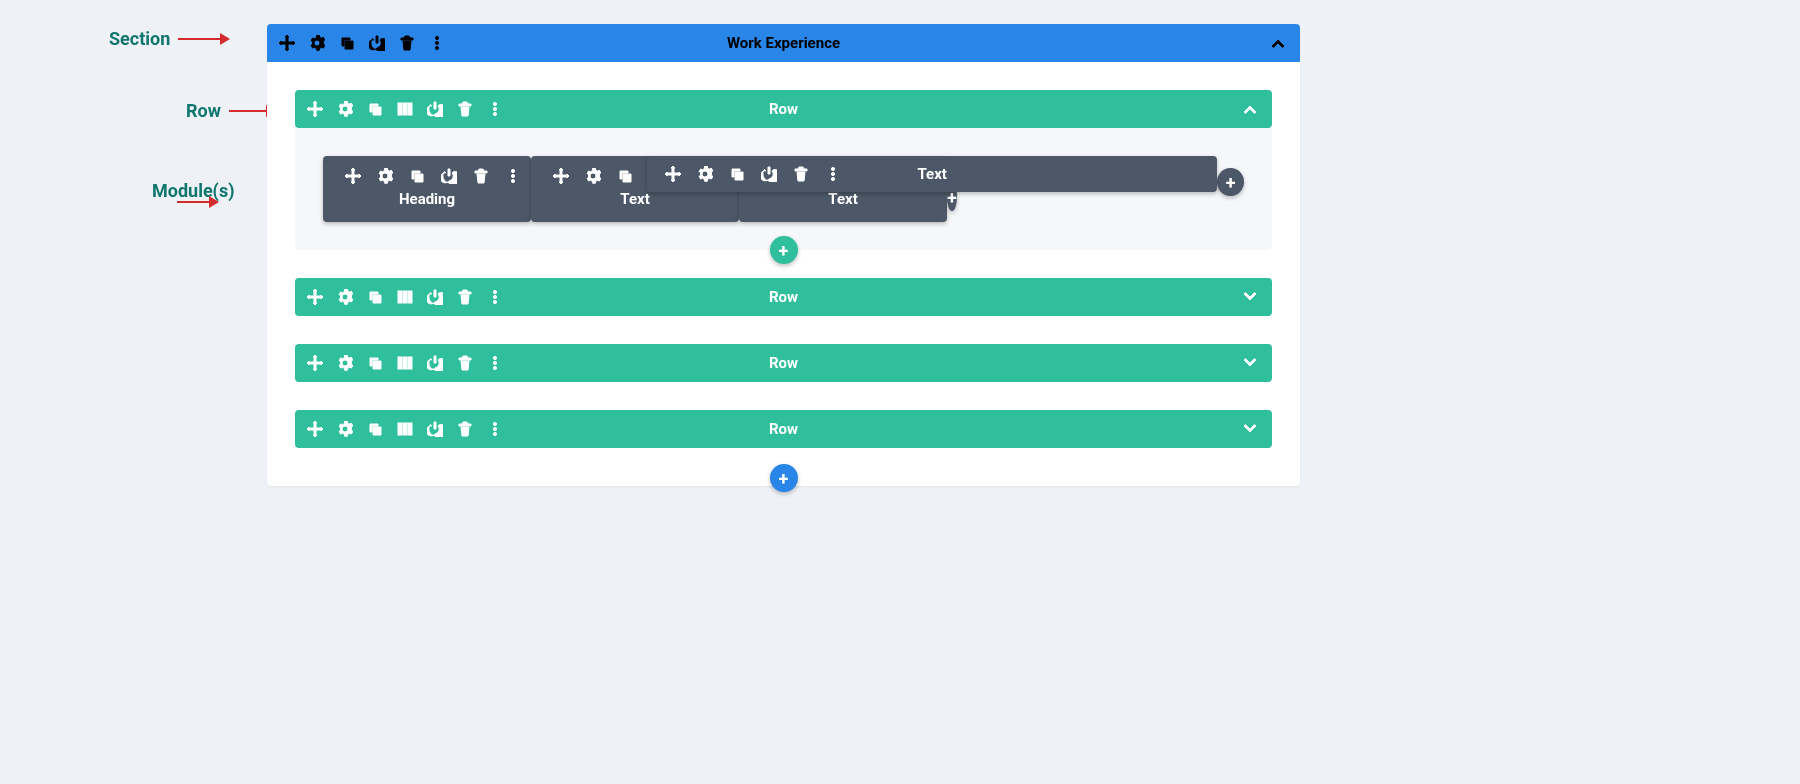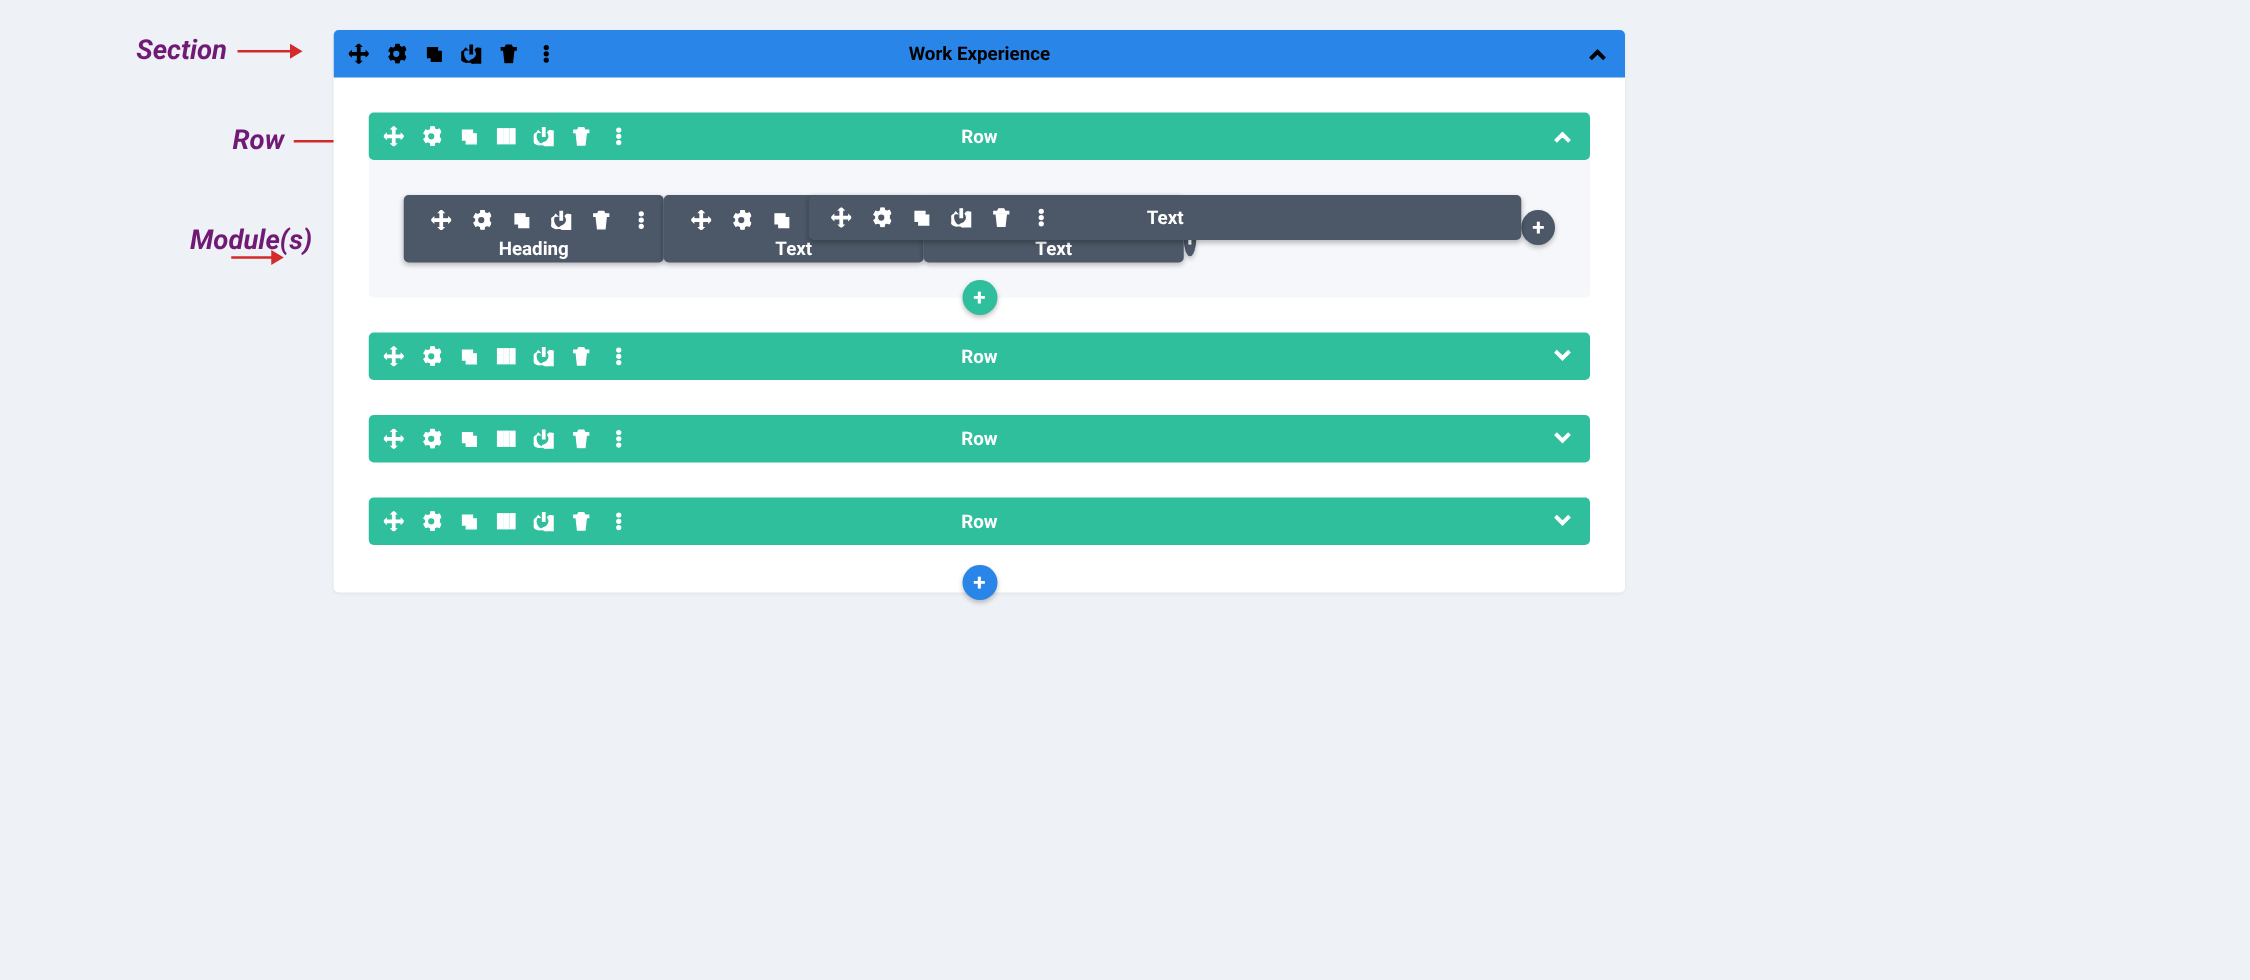--- a/index.html
+++ b/index.html
@@ -8,27 +8,26 @@
     background: #eef1f6;
     width: 1800px;
     height: 784px;
     overflow: hidden;
     position: relative;
   }
 
   
   .annotation {
     position: absolute;
-    color: #701a75;
+    color: #0f766e;
     font-weight: 700;
-    font-size: 22px;
+    font-size: 18px;
     display: flex;
     align-items: center;
     pointer-events: none;
-    font-style: italic;
   }
   .annotation .arrow {
     display: inline-block;
     margin-left: 8px;
     position: relative;
     height: 2px;
     background: #d32b2b;
   }
   .annotation .arrow::after {
     content: "";
@@ -118,21 +117,21 @@
   }
   .column.left { width: 296px; }
   .column.right { flex: 1; }
 
   
   .module {
     background: #4c5868;
     color: #fff;
     width: 296px;
     border-radius: 4px;
-    padding: 12px 10px 2px 10px;
+    padding: 12px 10px 14px 10px;
     text-align: center;
     position: relative;
     margin-bottom: 10px;
     box-shadow: 0 2px 4px rgba(0,0,0,0.25);
   }
   .module .toolbar {
     justify-content: center;
     gap: 16px;
     margin-bottom: 6px;
   }

